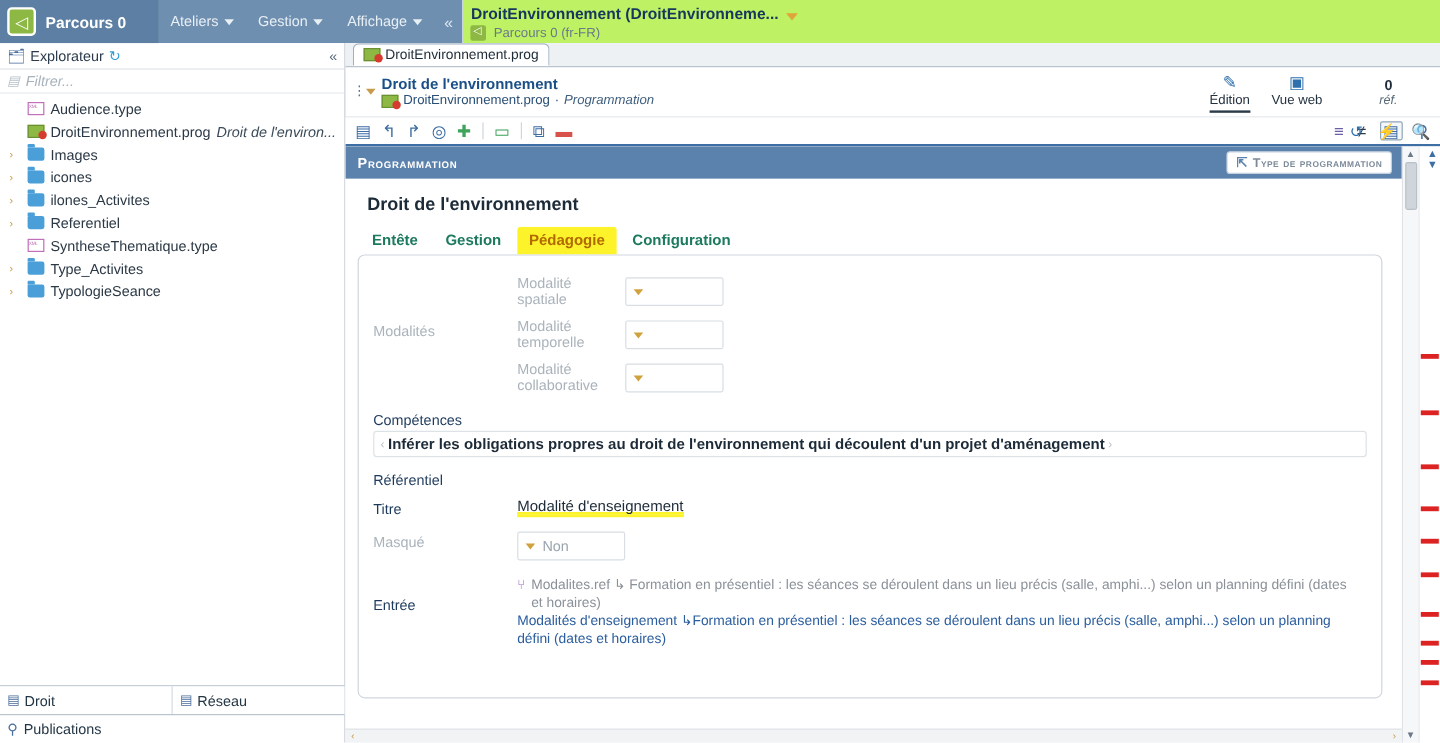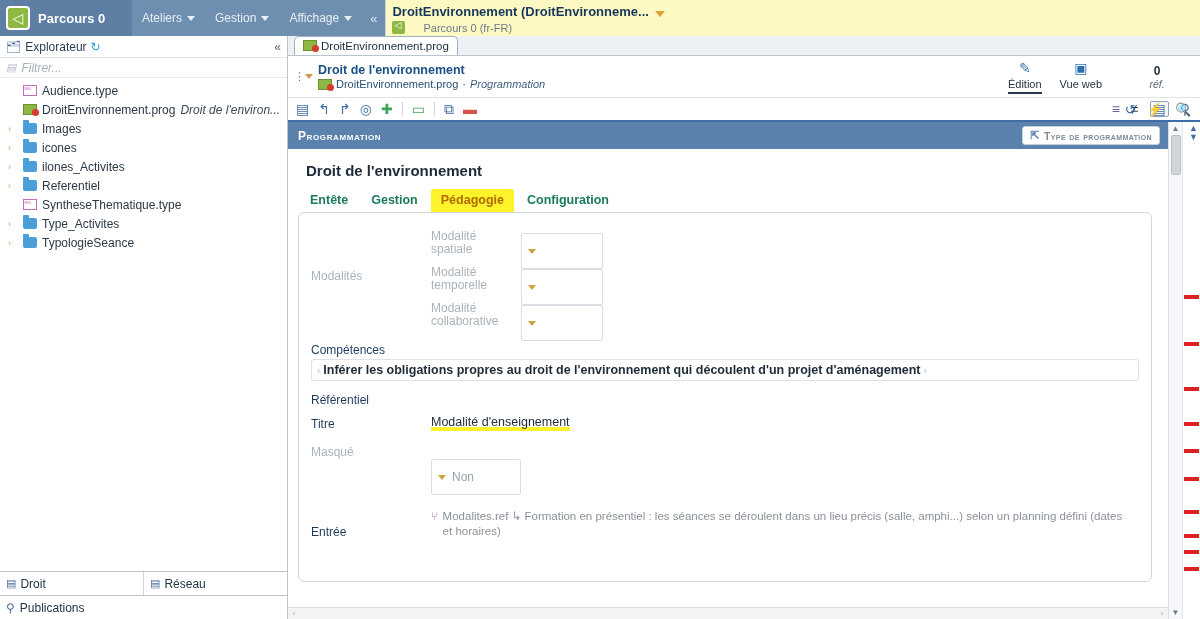--- a/index.html
+++ b/index.html
@@ -20,24 +20,24 @@
     border:2px solid #fff;
   }
   .brand-name { color:#fff; font-weight:bold; font-size:13px; }
   .menus { display:flex; align-items:flex-end; gap:0; }
   .menu-item {
     color:#e8eff5; font-size:12px; padding:0 10px; height:36px;
     display:flex; align-items:center; gap:5px; cursor:default;
   }
   .caret-dn { width:0; height:0; border-left:4px solid transparent; border-right:4px solid transparent; border-top:5px solid #e8eff5; }
   .collapse-btn { color:#dce8f1; font-size:13px; padding:0 8px; display:flex; align-items:center; height:36px; }
-  .titlewrap { flex:1; background:#fef9c3; padding:2px 0 0 6px; display:flex; flex-direction:column; justify-content:center; border-left:1px solid #c7d3dd; }
+  .titlewrap { flex:1; background:#bef264; padding:2px 0 0 6px; display:flex; flex-direction:column; justify-content:center; border-left:1px solid #c7d3dd; }
   .doc-title { font-size:13px; font-weight:bold; color:#15375c; display:flex; align-items:center; gap:6px; }
   .title-caret { width:0; height:0; border-left:5px solid transparent; border-right:5px solid transparent; border-top:6px solid #e0a53a; margin-top:4px; }
-  .doc-sub { display:flex; align-items:center; gap:18px; color:#6a7a88; font-size:11px; margin-top:2px; }
+  .doc-sub { display:flex; align-items:center; gap:6px; color:#6a7a88; font-size:11px; margin-top:2px; }
   .mini-logo { width:13px; height:13px; background:#8cb843; border-radius:2px; display:inline-block; position:relative; }
   .mini-logo::after { content:"◁"; position:absolute; left:2px; top:-1px; color:#fff; font-size:9px; }
 
   
   .body { flex:1; display:flex; min-height:0; }
 
   
   .sidebar { width:288px; background:#fff; border-right:1px solid #b9c4ce; display:flex; flex-direction:column; }
   .side-head {
     height:22px; display:flex; align-items:center; gap:4px; padding:0 6px;
@@ -142,22 +142,22 @@
   .fval { flex:1; min-width:0; }
 
   .text-input {
     border:none; border-bottom:1px solid #d7dde3; padding:1px 2px 3px 4px; font-size:12.5px; color:#1d2b38;
     width:100%; background:transparent;
   }
   .mod-block { padding-top:4px; }
   .mod-line { display:flex; align-items:center; gap:0; height:28px; margin-bottom:8px; }
   .mod-name { width:90px; flex:0 0 90px; color:#aab3bb; font-size:12px; line-height:13px; }
   .sel-box {
-    width:82px; height:36px; border:1px solid #d8dee4; border-radius:2px; background:#fff;
-    display:flex; align-items:center; padding-left:6px;margin-top:16px;
+    width:82px; height:24px; border:1px solid #d8dee4; border-radius:2px; background:#fff;
+    display:flex; align-items:center; padding-left:6px;
   }
   .sel-caret { width:0; height:0; border-left:4px solid transparent; border-right:4px solid transparent; border-top:5px solid #d0a23e; }
   .sel-val { font-size:12px; color:#9aa4ad; margin-left:6px; }
 
   .comp-box {
     border:1px solid #dde2e7; border-radius:3px; height:22px; display:flex; align-items:center;
     padding:0 5px; gap:3px; margin-top:2px;
   }
   .chev { color:#b6bec5; font-size:10px; }
   .comp-text { font-size:12.5px; font-weight:bold; color:#1d2b38; white-space:nowrap; overflow:hidden; }
@@ -449,20 +449,21 @@
                 </div>
               </div>
 
               <div class="frow" style="padding-top:14px;">
                 <div class="flabel" style="padding-top:16px;">Entrée</div>
                 <div class="fval" style="padding-right:12px;">
                   <div class="entry-line1">
                     <span class="entry-ic">⑂</span>
                     <span>Modalites.ref ↳ Formation en présentiel : les séances se déroulent dans un lieu précis (salle, amphi...) selon un planning défini (dates et horaires)</span>
                   </div>
+                  <div class="entry-line2">Modalités d'enseignement ↳Formation en présentiel : les séances se déroulent dans un lieu précis (salle, amphi...) selon un planning défini (dates et horaires)</div>
                 </div>
               </div>
 
             </div>
           </div>
 
           <div class="hscroll">
             <div class="hs-btn">‹</div>
             <div class="hs-track"></div>
             <div class="hs-btn">›</div>

